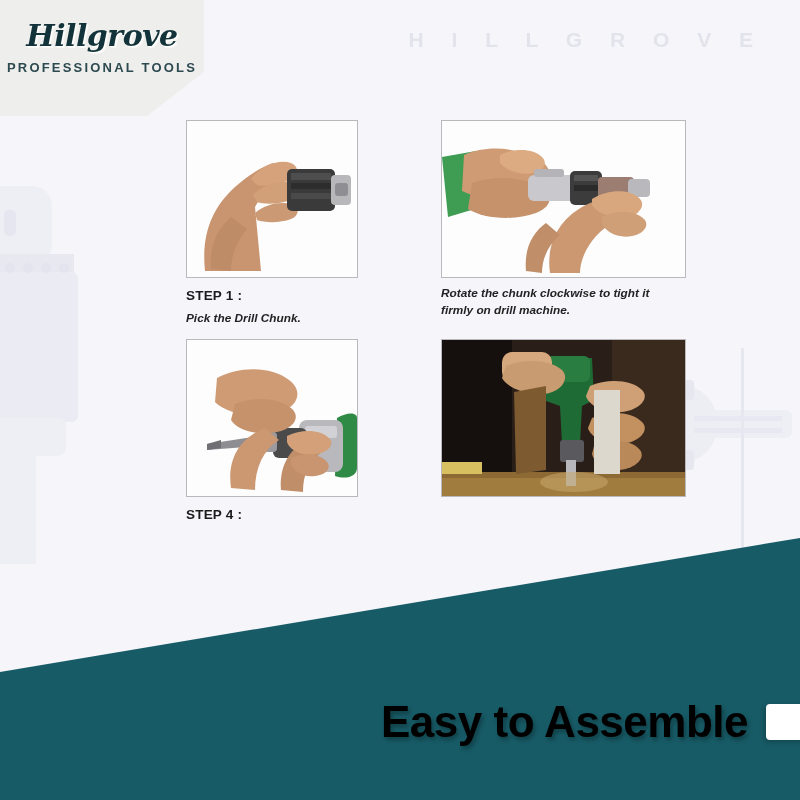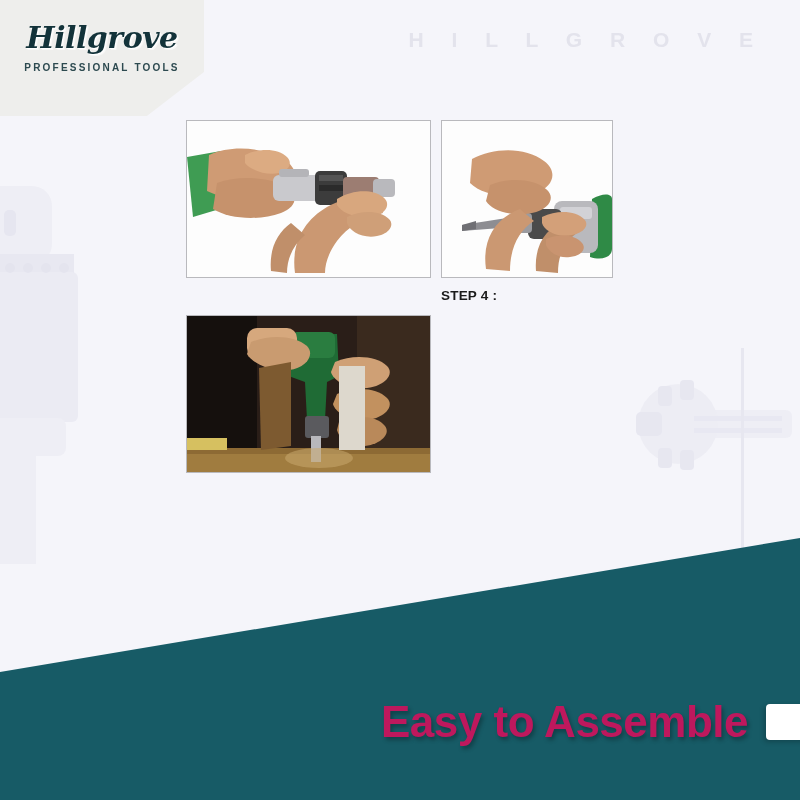--- a/index.html
+++ b/index.html
@@ -81,21 +81,21 @@
     font-style: italic;
     font-weight: bold;
     font-size: 30px;
     letter-spacing: -0.5px;
     color: #13333a;
     line-height: 1;
     text-shadow: 1px 1px 0 #ffffff, 2px 2px 0 rgba(255,255,255,0.6);
   }
   .logo-tag {
     margin-top: 9px;
-    font-size: 10px;
+    font-size: 13px;
     font-weight: bold;
     letter-spacing: 2.2px;
     color: #2d4a50;
   }
 
   
   .wordmark {
     position: absolute;
     right: 36px;
     top: 28px;
@@ -124,21 +124,21 @@
     bottom: 0;
     height: 150px;
     display: flex;
     align-items: center;
     justify-content: flex-end;
     padding-right: 0;
   }
   .banner-title {
     font-size: 44px;
     font-weight: bold;
-    color: #be185d;
+    color: #000000;
     letter-spacing: -0.5px;
     text-shadow: 2px 3px 4px rgba(0,0,0,0.30);
     margin-bottom: 6px;
   }
   .banner-accent {
     width: 46px;
     height: 36px;
     background: #ffffff;
     border-radius: 4px;
     margin-left: 18px;
@@ -232,20 +232,40 @@
   <div class="logo-panel"></div>
   <div class="logo-wrap">
     <div class="logo-word">Hillgrove</div>
     <div class="logo-tag">PROFESSIONAL TOOLS</div>
   </div>
 
   <div class="wordmark">H I L L G R O V E</div>
 
   <div class="steps">
 
+    <div class="step">
+      <div class="photo">
+        <svg width="170" height="156" viewBox="0 0 170 156">
+          <rect width="170" height="156" fill="#fdfdfd"></rect>
+          <path d="M18 150 C14 112 26 86 48 66 C60 55 74 46 86 42 L100 54 C88 62 74 74 68 86 L74 150 Z" fill="#c99470"></path>
+          <path d="M64 58 C74 44 92 38 104 42 C112 45 112 54 104 58 C94 63 78 66 70 64 Z" fill="#d6a27c"></path>
+          <path d="M66 74 C78 62 96 58 108 62 C116 65 115 74 106 78 C96 83 78 84 70 81 Z" fill="#d1a079"></path>
+          <path d="M68 92 C80 82 96 80 106 84 C113 87 112 95 104 98 C94 102 78 102 70 99 Z" fill="#cb9a74"></path>
+          <rect x="100" y="48" width="48" height="42" rx="5" fill="#3a3a3a"></rect>
+          <rect x="104" y="52" width="40" height="7" fill="#4e4e4e"></rect>
+          <rect x="104" y="62" width="40" height="6" fill="#2d2d2d"></rect>
+          <rect x="104" y="72" width="40" height="6" fill="#4a4a4a"></rect>
+          <rect x="144" y="54" width="20" height="30" rx="4" fill="#b8b8bb"></rect>
+          <rect x="148" y="62" width="13" height="13" rx="3" fill="#8e8e93"></rect>
+          <path d="M24 148 C22 126 30 108 44 96 L60 108 C50 120 44 134 44 150 Z" fill="#bf8c68"></path>
+        </svg>
+      </div>
+      <div class="caption-head">STEP 1 :</div>
+      <div class="caption-body">Pick the Drill Chunk.</div>
+    </div>
 
     <div class="step step-wide">
       <div class="photo">
         <svg width="243" height="156" viewBox="0 0 243 156">
           <rect width="243" height="156" fill="#fdfdfd"></rect>
           <path d="M0 36 L34 30 L46 84 L6 96 Z" fill="#3f9c53"></path>
           <path d="M22 34 C44 24 74 26 96 38 C112 47 112 62 96 70 C74 82 40 80 20 70 Z" fill="#cf9b74"></path>
           <path d="M30 62 C52 54 82 56 100 66 C112 73 110 86 94 92 C72 100 42 98 26 88 Z" fill="#c6926c"></path>
           <path d="M58 34 C74 26 92 28 100 36 C106 42 102 50 92 52 C78 55 62 48 58 42 Z" fill="#dcab82"></path>
           <rect x="86" y="54" width="54" height="26" rx="6" fill="#c9c9cd"></rect>
@@ -254,20 +274,21 @@
           <rect x="132" y="54" width="24" height="6" fill="#555"></rect>
           <rect x="132" y="64" width="24" height="6" fill="#2b2b2b"></rect>
           <rect x="156" y="56" width="36" height="22" rx="4" fill="#9c7d72"></rect>
           <rect x="186" y="58" width="22" height="18" rx="4" fill="#b9b9bd"></rect>
           <path d="M108 152 C104 124 116 100 140 86 C156 77 176 74 190 78 L196 92 C178 96 160 106 150 120 C142 131 138 142 138 152 Z" fill="#cb9872"></path>
           <path d="M150 78 C166 68 186 68 196 76 C204 82 200 92 188 95 C172 99 154 92 150 84 Z" fill="#d8a77e"></path>
           <path d="M160 96 C176 88 194 90 202 98 C208 104 202 113 190 115 C176 118 162 110 160 102 Z" fill="#cf9f78"></path>
           <path d="M84 150 C82 128 90 112 104 102 L118 114 C106 124 100 138 100 152 Z" fill="#c08f6a"></path>
         </svg>
       </div>
+      <div class="caption-body">Rotate the chunk clockwise to tight it firmly on drill machine.</div>
     </div>
 
     <div class="step">
       <div class="photo">
         <svg width="170" height="156" viewBox="0 0 170 156">
           <rect width="170" height="156" fill="#fdfdfd"></rect>
           <path d="M150 78 C160 72 170 72 170 78 L170 128 C170 136 160 140 148 136 Z" fill="#2f8a46"></path>
           <rect x="112" y="80" width="44" height="52" rx="8" fill="#b9b9bd"></rect>
           <rect x="118" y="86" width="32" height="12" rx="3" fill="#d2d2d6"></rect>
           <rect x="86" y="88" width="34" height="30" rx="6" fill="#4a4a4a"></rect>

